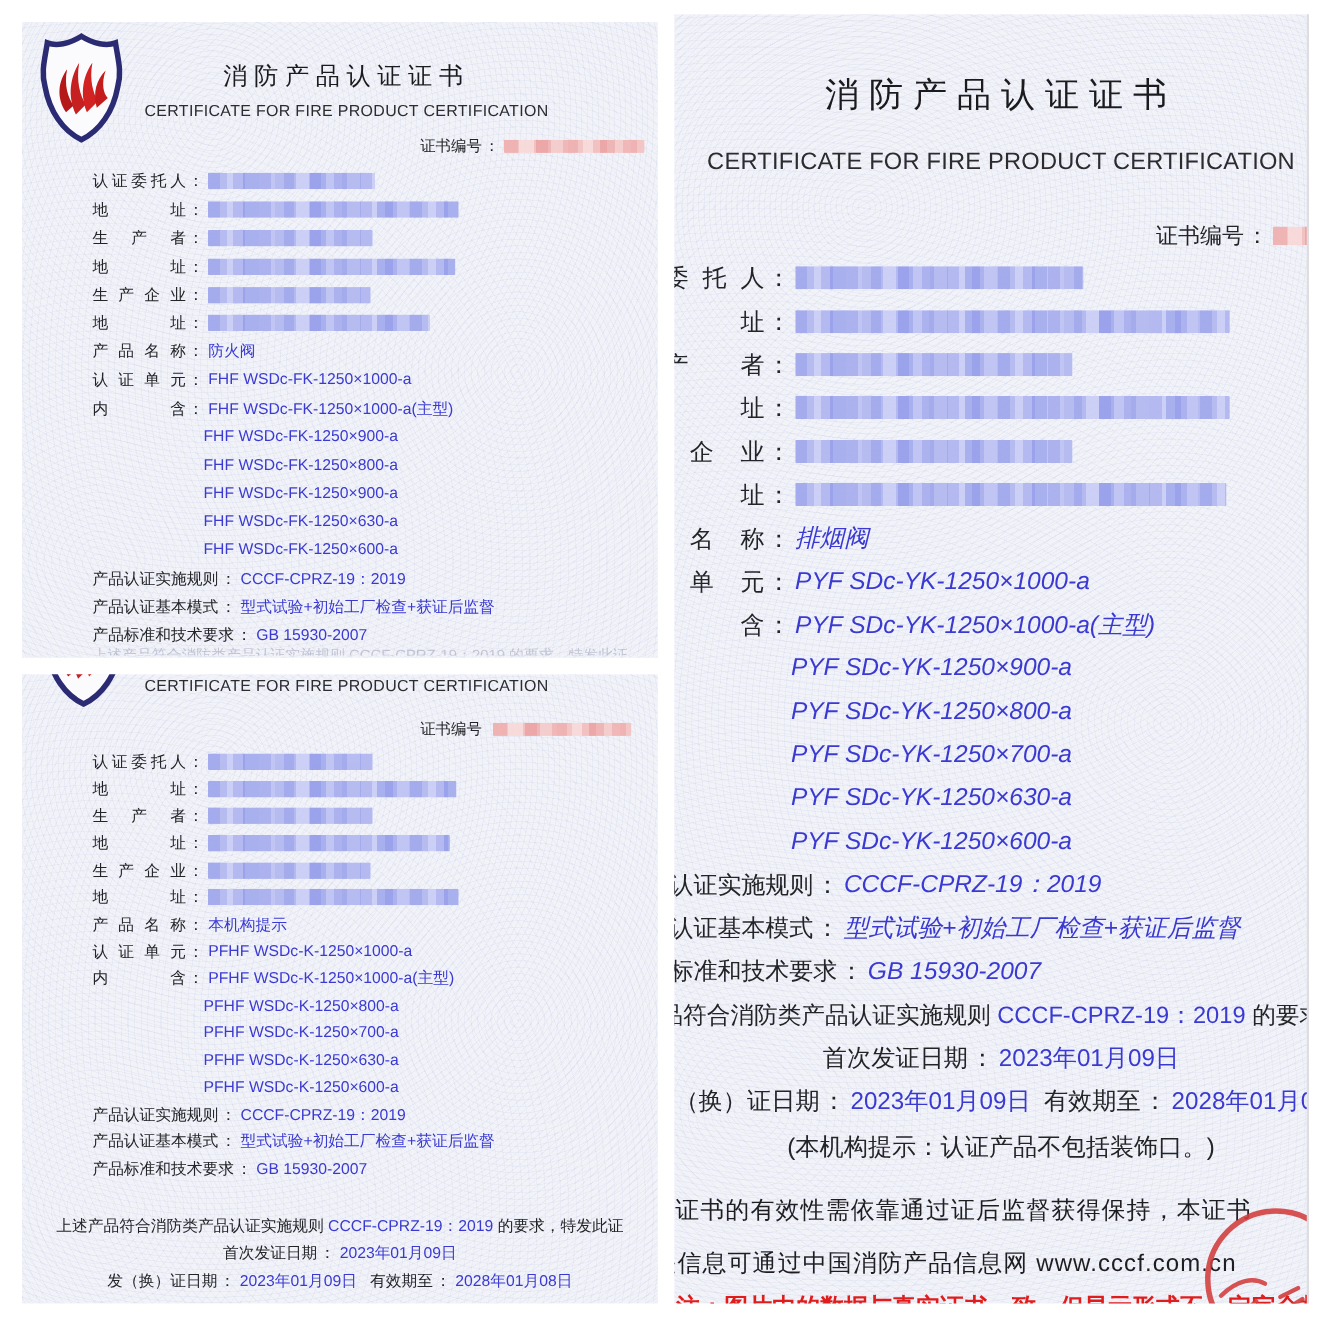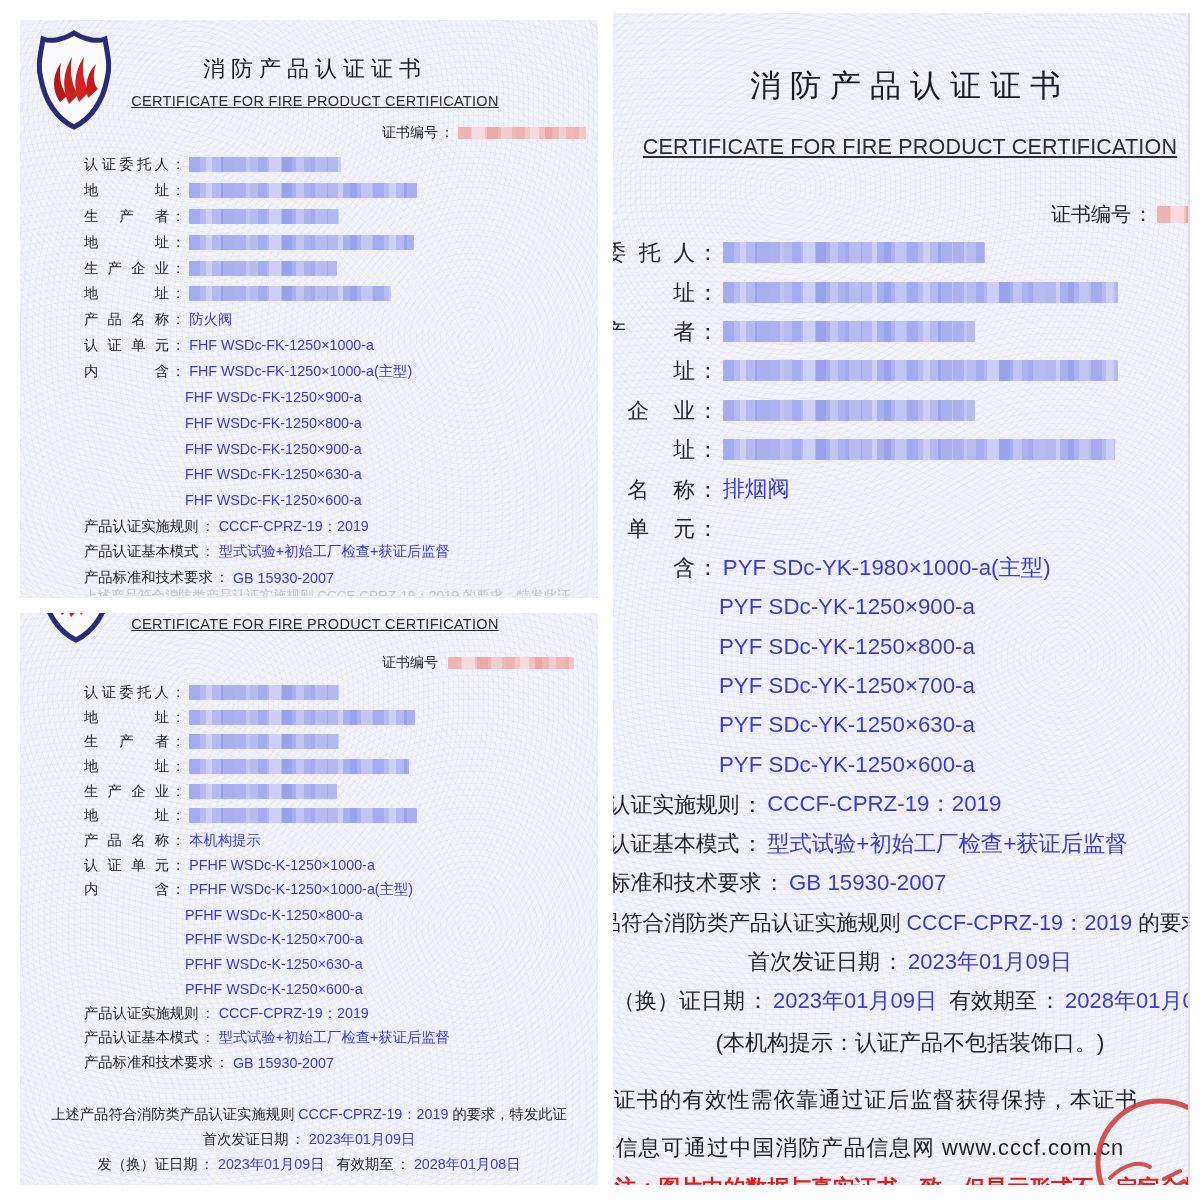--- a/index.html
+++ b/index.html
@@ -12,21 +12,21 @@
       repeating-radial-gradient(circle at 78% 55%, rgba(125,140,195,.07) 0 1px, transparent 1px 6px),
       repeating-radial-gradient(circle at 12% 85%, rgba(125,140,195,.06) 0 1px, transparent 1px 7px);
   }
   #cert1 { left:20px; top:20px;  width:578px; height:578px; }
   #cert2 { left:20px; top:613px; width:578px; height:572px; }
   #cert3 { left:613px; top:13px; width:577px; height:1172px; border-right:2px solid #dddde2; }
 
   .logo { position:absolute; z-index:2; }
   .hdr { position:absolute; z-index:1; text-align:center; }
   .cn-title { color:#1b1b1f; }
-  .en-sub  { color:#2b2b30;text-decoration:underline; }
+  .en-sub  { color:#2b2b30; }
 
   
   .rows { position:absolute; z-index:1; }
   .r { display:flex; align-items:center; white-space:nowrap; }
   .lbl { display:inline-block; color:#222428; text-align:justify; text-align-last:justify;
          -moz-text-align-last:justify; text-justify:inter-character; }
   .colon { color:#222428; padding:0 4px 0 2px; }
   .val { color:#3a3ad2; }
   .blue { color:#3a3ad2; }
   .blk { color:#222428; }
@@ -58,21 +58,21 @@
               overflow:hidden; opacity:.40; color:#7e849e; font-size:13.5px;
               filter:blur(.4px); white-space:nowrap; }
 
   
   #sheet3 { position:absolute; z-index:1; left:-78px; top:0; width:750px; }
   .c3t { position:absolute; width:100%; text-align:center; }
   .c3 .r { height:39.4px; font-size:21.8px; }
   .c3 .lbl { width:160px; font-size:21.8px; }
   .c3 .lbl.lg { width:auto; text-align-last:auto; margin-left:30px; }
   .c3 .cont { padding-left:184px; }
-  .c3 .val { font-size:22.3px; }
+  .c3 .val { font-size:22.3px;font-style:italic; }
   .c3 .rd { height:21px; }
   .c3 .rdp { height:17px; }
   .c3f { white-space:nowrap; }
   .bigfoot { font-size:26.5px; color:#1d1d22; letter-spacing:1px; }
   .rednote { font-size:21px; font-weight:bold; color:#e01d1d; }
 
   .seal { position:absolute; right:-52px; bottom:-58px; width:160px; height:160px; z-index:2; opacity:.88; }
 </style>
 </head>
 <body>
@@ -322,25 +322,26 @@
         <span class="rd" style="width:392px;"></span>
       </div>
       <div class="r">
         <span class="lbl">产品名称</span>
           <span class="colon">：</span>
         <span class="val">排烟阀</span>
       </div>
       <div class="r">
         <span class="lbl">认证单元</span>
           <span class="colon">：</span>
+        <span class="val">PYF SDc-YK-1250×1000-a</span>
       </div>
       <div class="r">
         <span class="lbl">内含</span>
           <span class="colon">：</span>
-        <span class="val">PYF SDc-YK-1980×1000-a(主型)</span>
+        <span class="val">PYF SDc-YK-1250×1000-a(主型)</span>
       </div>
       <div class="r cont">
           <span class="val">PYF SDc-YK-1250×900-a</span>
         </div>
       <div class="r cont">
           <span class="val">PYF SDc-YK-1250×800-a</span>
         </div>
       <div class="r cont">
           <span class="val">PYF SDc-YK-1250×700-a</span>
         </div>

